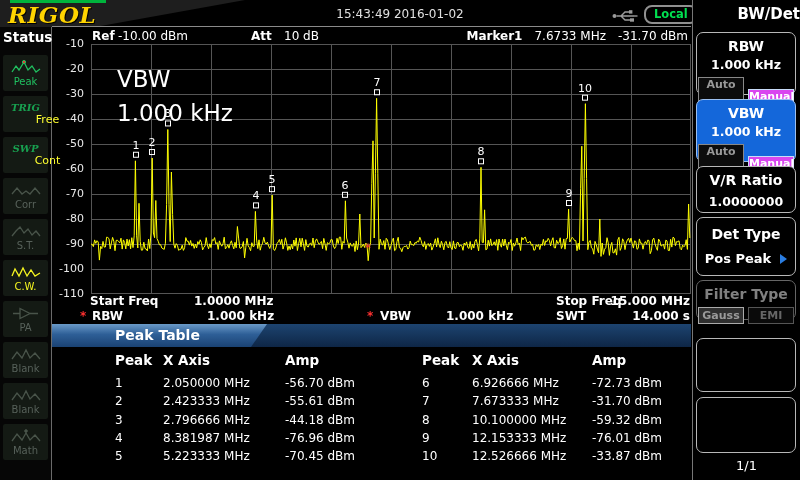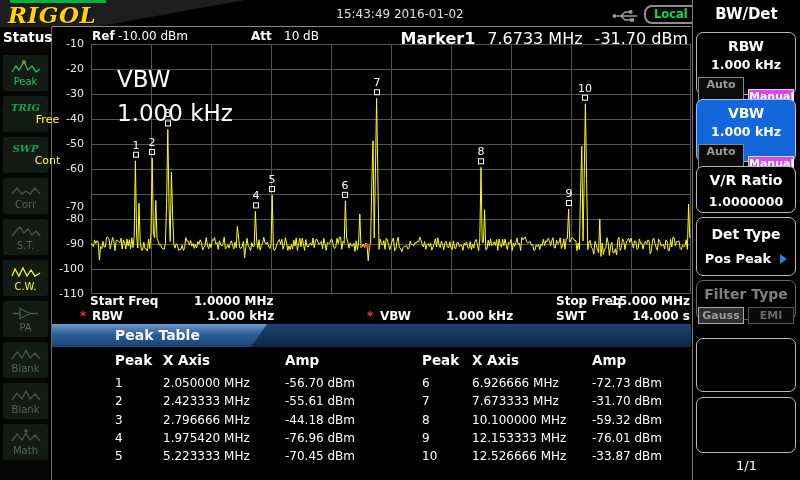--- a/index.html
+++ b/index.html
@@ -12,21 +12,21 @@
   .logo{position:absolute;left:8px;top:1px;font-family:"DejaVu Serif",serif;font-style:italic;
         font-weight:bold;font-size:23px;color:#ffd400;letter-spacing:.5px;text-shadow:1px 1px 0 #000;}
   .time{position:absolute;left:280px;top:7px;width:240px;text-align:center;font-size:12px;color:#e0e0e0;}
   .usb{position:absolute;left:612px;top:9px;}
   .local{position:absolute;left:644px;top:5px;height:15px;line-height:15px;padding:0 8px;
          border:2px solid #909090;border-radius:8px;color:#00e050;font-size:11.5px;font-weight:bold;}
   .topline{position:absolute;left:52px;top:26px;width:639px;height:1px;background:#8a8a8a;}
   
   .inf{position:absolute;top:29px;font-size:12px;}
   .b{font-weight:bold;}
-  .marker-cluster{position:absolute;right:112px;top:29px;display:flex;gap:12px;font-size:16px;}
+  .marker-cluster{position:absolute;right:112px;top:29px;display:flex;gap:12px;font-size:12px;}
   
   .sidebar{position:absolute;left:0;top:27px;width:51px;height:453px;background:#060606;border-right:1px solid #6a6a6a;}
   .status-title{position:absolute;left:3px;top:2px;font-size:13.5px;font-weight:bold;color:#fff;}
   .tiles{position:absolute;left:3px;top:28px;width:45px;}
   .tile{height:36px;margin-bottom:5px;background:#141a14;border-radius:2px;display:flex;
         flex-direction:column;align-items:center;justify-content:center;}
   .tile .lbl{font-size:10px;margin-top:1px;}
   .tile.green .lbl{color:#20c060;} .tile.yellow .lbl{color:#f5f520;} .tile.off .lbl{color:#57615a;}
   .tile.green svg *{stroke:#20c060;} .tile.yellow svg *{stroke:#f5f520;} .tile.off svg *{stroke:#49544a;}
   .tile .l1{font-family:"DejaVu Serif",serif;font-style:italic;font-weight:bold;font-size:10px;color:#18a050;}
@@ -49,21 +49,21 @@
           clip-path:polygon(0 0,100% 0,calc(100% - 16px) 100%,0 100%);}
   .banner-title{position:absolute;left:63px;top:3px;font-size:14px;font-weight:bold;color:#fff;}
   
   .ptable{position:absolute;top:352px;display:grid;grid-template-rows:24px repeat(5,18.3px);
           grid-auto-flow:row;font-size:12px;color:#fff;}
   .ptable.left{left:115px;grid-template-columns:48px 122px 120px;}
   .ptable.right{left:422px;grid-template-columns:50px 120px 110px;}
   .th{font-size:13.5px;font-weight:bold;}
   
   .panel{position:absolute;left:692px;top:0;width:108px;height:480px;background:#000;border-left:1px solid #777;box-sizing:border-box;}
-  .sk-header{position:absolute;left:0;top:5px;width:100%;text-align:center;font-size:15px;font-weight:bold;}
+  .sk-header{position:absolute;left:0;top:5px;width:100%;text-align:right;font-size:15px;font-weight:bold;}
   .skb{position:absolute;left:3px;width:100px;background:#000;border:1px solid #b8b8b8;border-radius:7px;
        box-sizing:border-box;text-align:center;color:#fff;}
   .skb.hl{background:#1467da;border-color:#9cc0f0;}
   .skb.dis{border-color:#666;}
   .skb-title{margin-top:5px;font-size:14px;font-weight:bold;}
   .skb.dis .skb-title{color:#808080;}
   .skb-value{margin-top:3px;font-size:12.5px;font-weight:bold;}
   .skb-toggles{display:flex;justify-content:center;gap:4px;margin-top:5px;}
   .tg{width:44px;font-size:11px;font-weight:bold;line-height:14px;border:1px solid #888;}
   .tg.auto{background:#0c0c0c;color:#999;}
@@ -168,21 +168,21 @@
     </div>
   </div>
 
   <div class="ylabels">
       <div class="ylab" style="top: -7px;">-10</div>
       <div class="ylab" style="top: 18px;">-20</div>
       <div class="ylab" style="top: 43px;">-30</div>
       <div class="ylab" style="top: 68px;">-40</div>
       <div class="ylab" style="top: 93px;">-50</div>
       <div class="ylab" style="top: 118px;">-60</div>
-      <div class="ylab" style="top: 156px;">-70</div>
+      <div class="ylab" style="top: 143px;">-70</div>
       <div class="ylab" style="top: 168px;">-80</div>
       <div class="ylab" style="top: 193px;">-90</div>
       <div class="ylab" style="top: 218px;">-100</div>
       <div class="ylab" style="top: 243px;">-110</div>
     </div>
   <div class="plot">
     <svg width="600" height="250" viewBox="0 0 600 250">
         <line x1="0.5" y1="0" x2="0.5" y2="250" stroke="#555" stroke-width="1"></line>
         <line x1="0" y1="0.5" x2="600" y2="0.5" stroke="#555" stroke-width="1"></line>
         <line x1="60.5" y1="0" x2="60.5" y2="250" stroke="#555" stroke-width="1"></line>
@@ -259,21 +259,21 @@
   <div>1</div>
       <div>2.050000 MHz</div>
       <div>-56.70 dBm</div>
       <div>2</div>
       <div>2.423333 MHz</div>
       <div>-55.61 dBm</div>
       <div>3</div>
       <div>2.796666 MHz</div>
       <div>-44.18 dBm</div>
       <div>4</div>
-      <div>1.975420 MHz</div>
+      <div>8.381987 MHz</div>
       <div>-76.96 dBm</div>
       <div>5</div>
       <div>5.223333 MHz</div>
       <div>-70.45 dBm</div>
     </div>
   <div class="ptable right">
     <div class="th">Peak</div>
     <div class="th">X Axis</div>
     <div class="th">Amp</div>
   <div>6</div>

